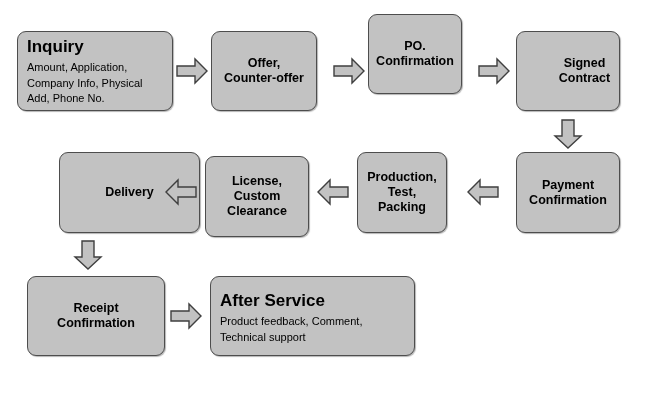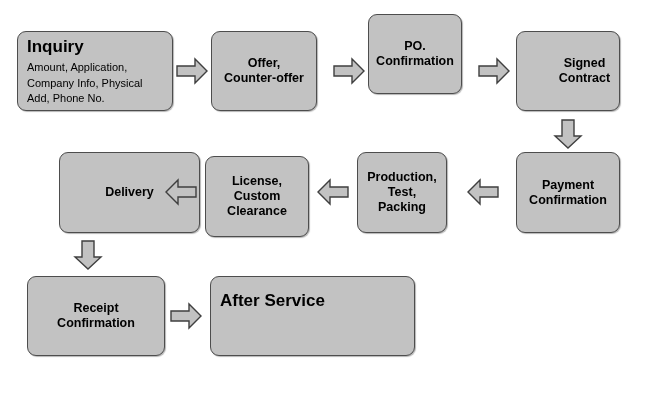--- a/index.html
+++ b/index.html
@@ -170,15 +170,17 @@
   </div>
 
   <div class="arrow" style="left:170px; top:303px; width:32px; height:26px;">
     <svg width="32" height="26" viewBox="0 0 32 26">
       <polygon points="1,8 19,8 19,1 31,13 19,25 19,18 1,18" fill="#c2c2c2" stroke="#3f3f3f" stroke-width="1.4" stroke-linejoin="miter"></polygon>
     </svg>
   </div>
 
   <div class="node detailed" style="left:210px; top:276px; width:205px; height:80px; padding-top:16px;">
     <span class="node-title">After Service</span>
+    <span class="node-detail">Product feedback, Comment,
+Technical support</span>
   </div>
 
 </div>
 
 </body></html>

